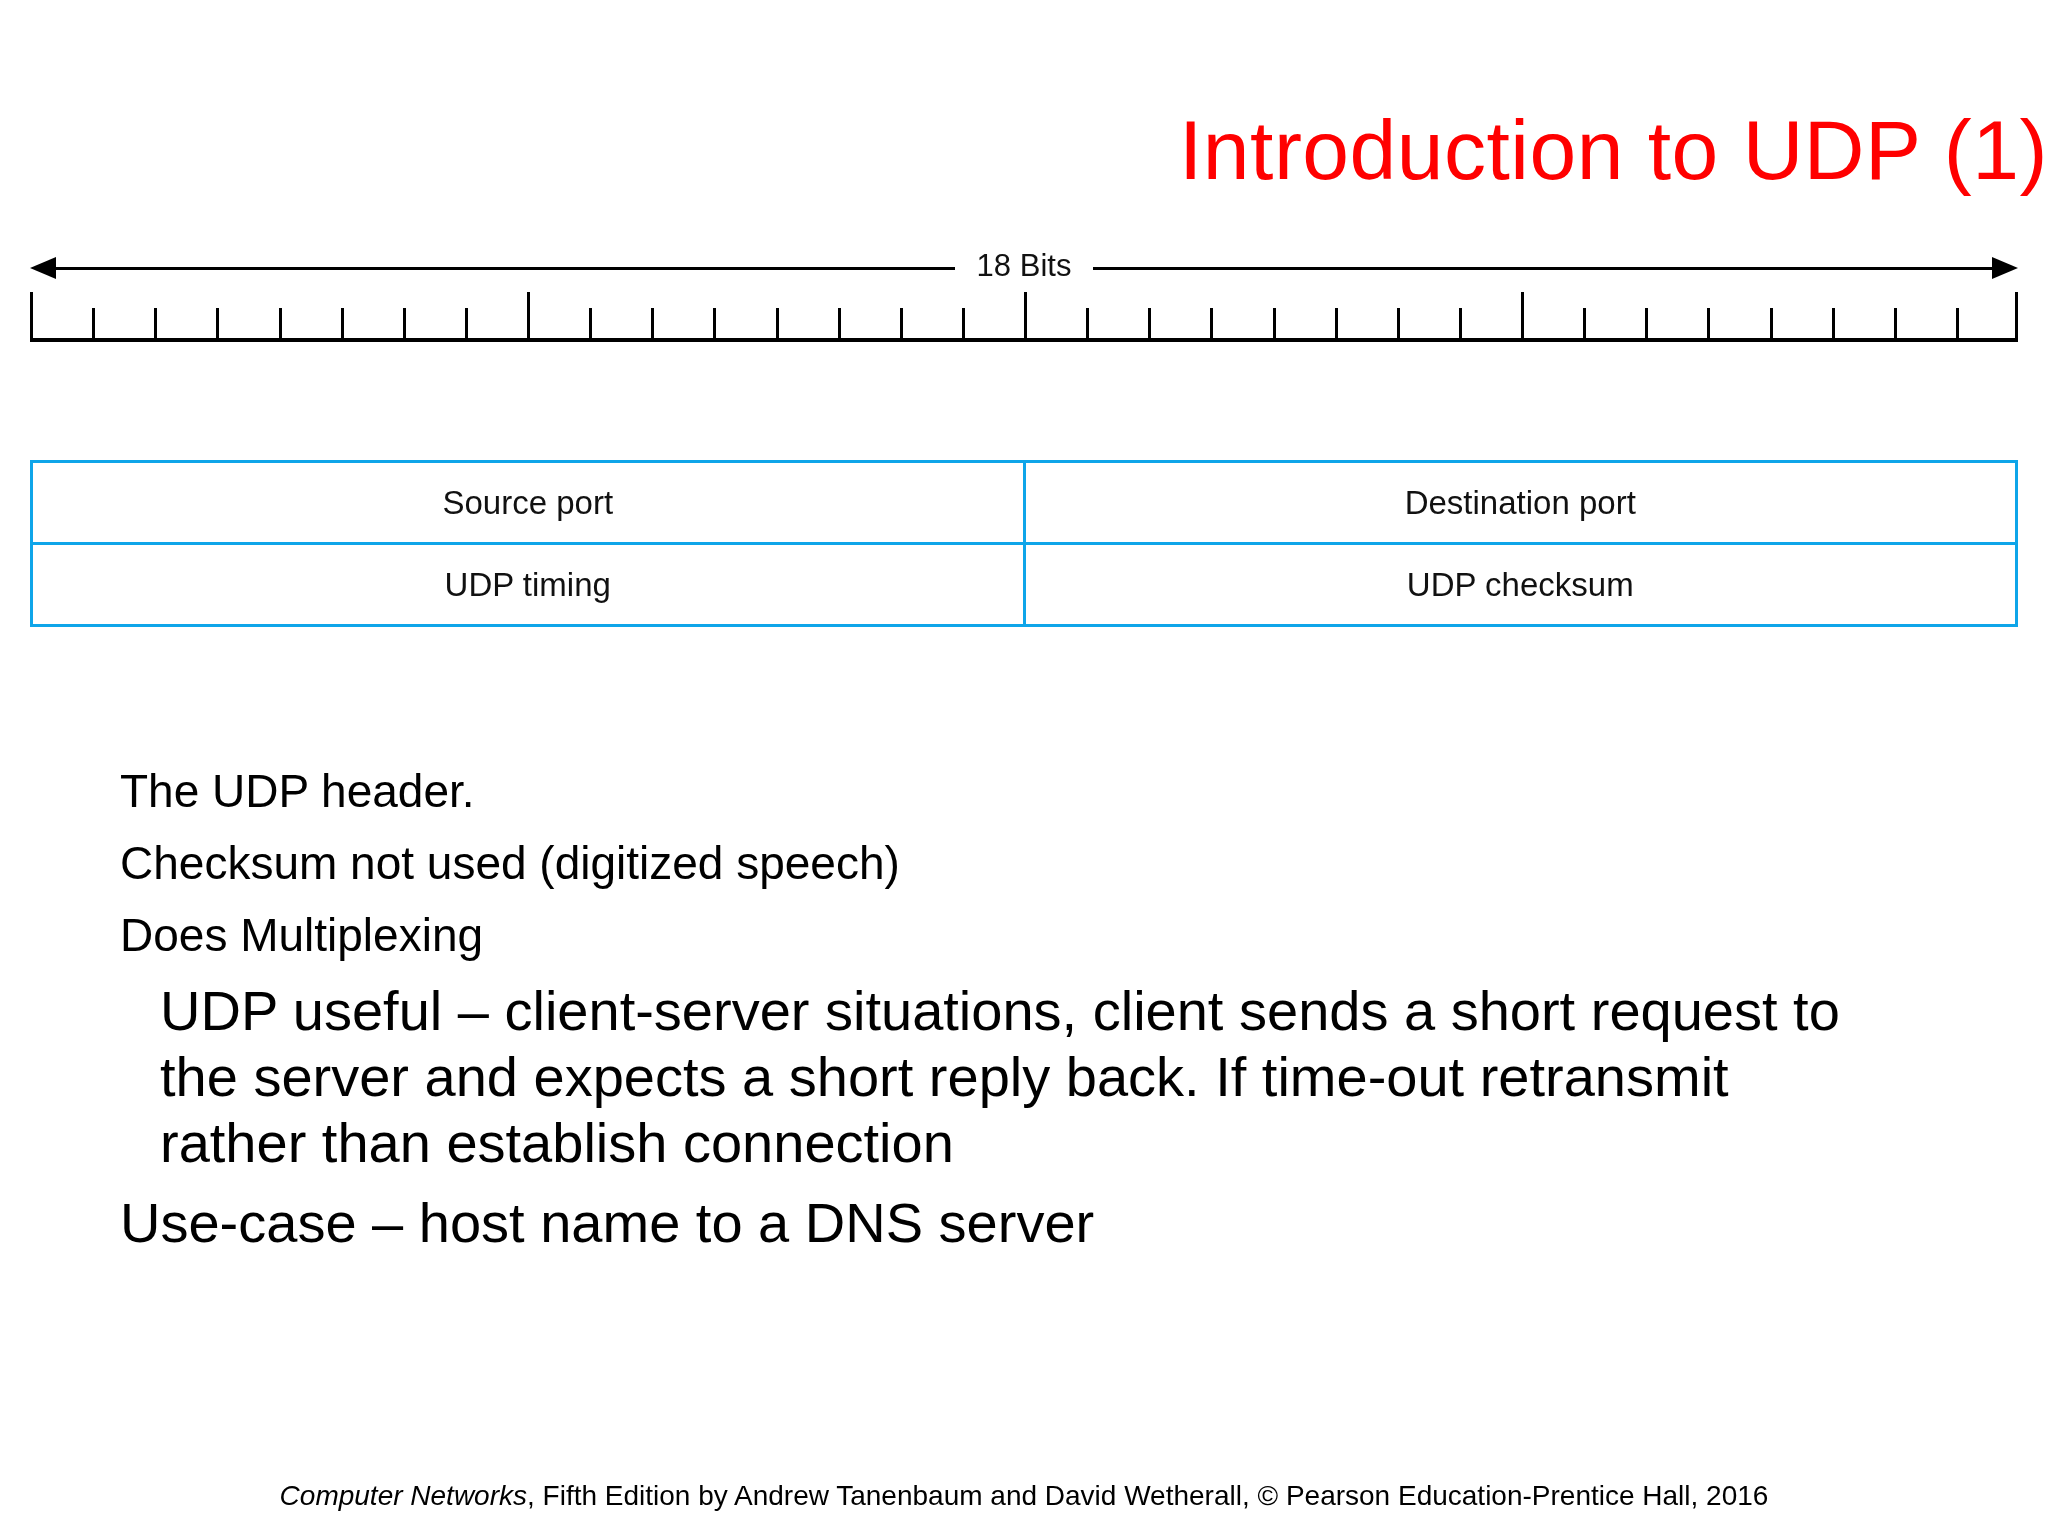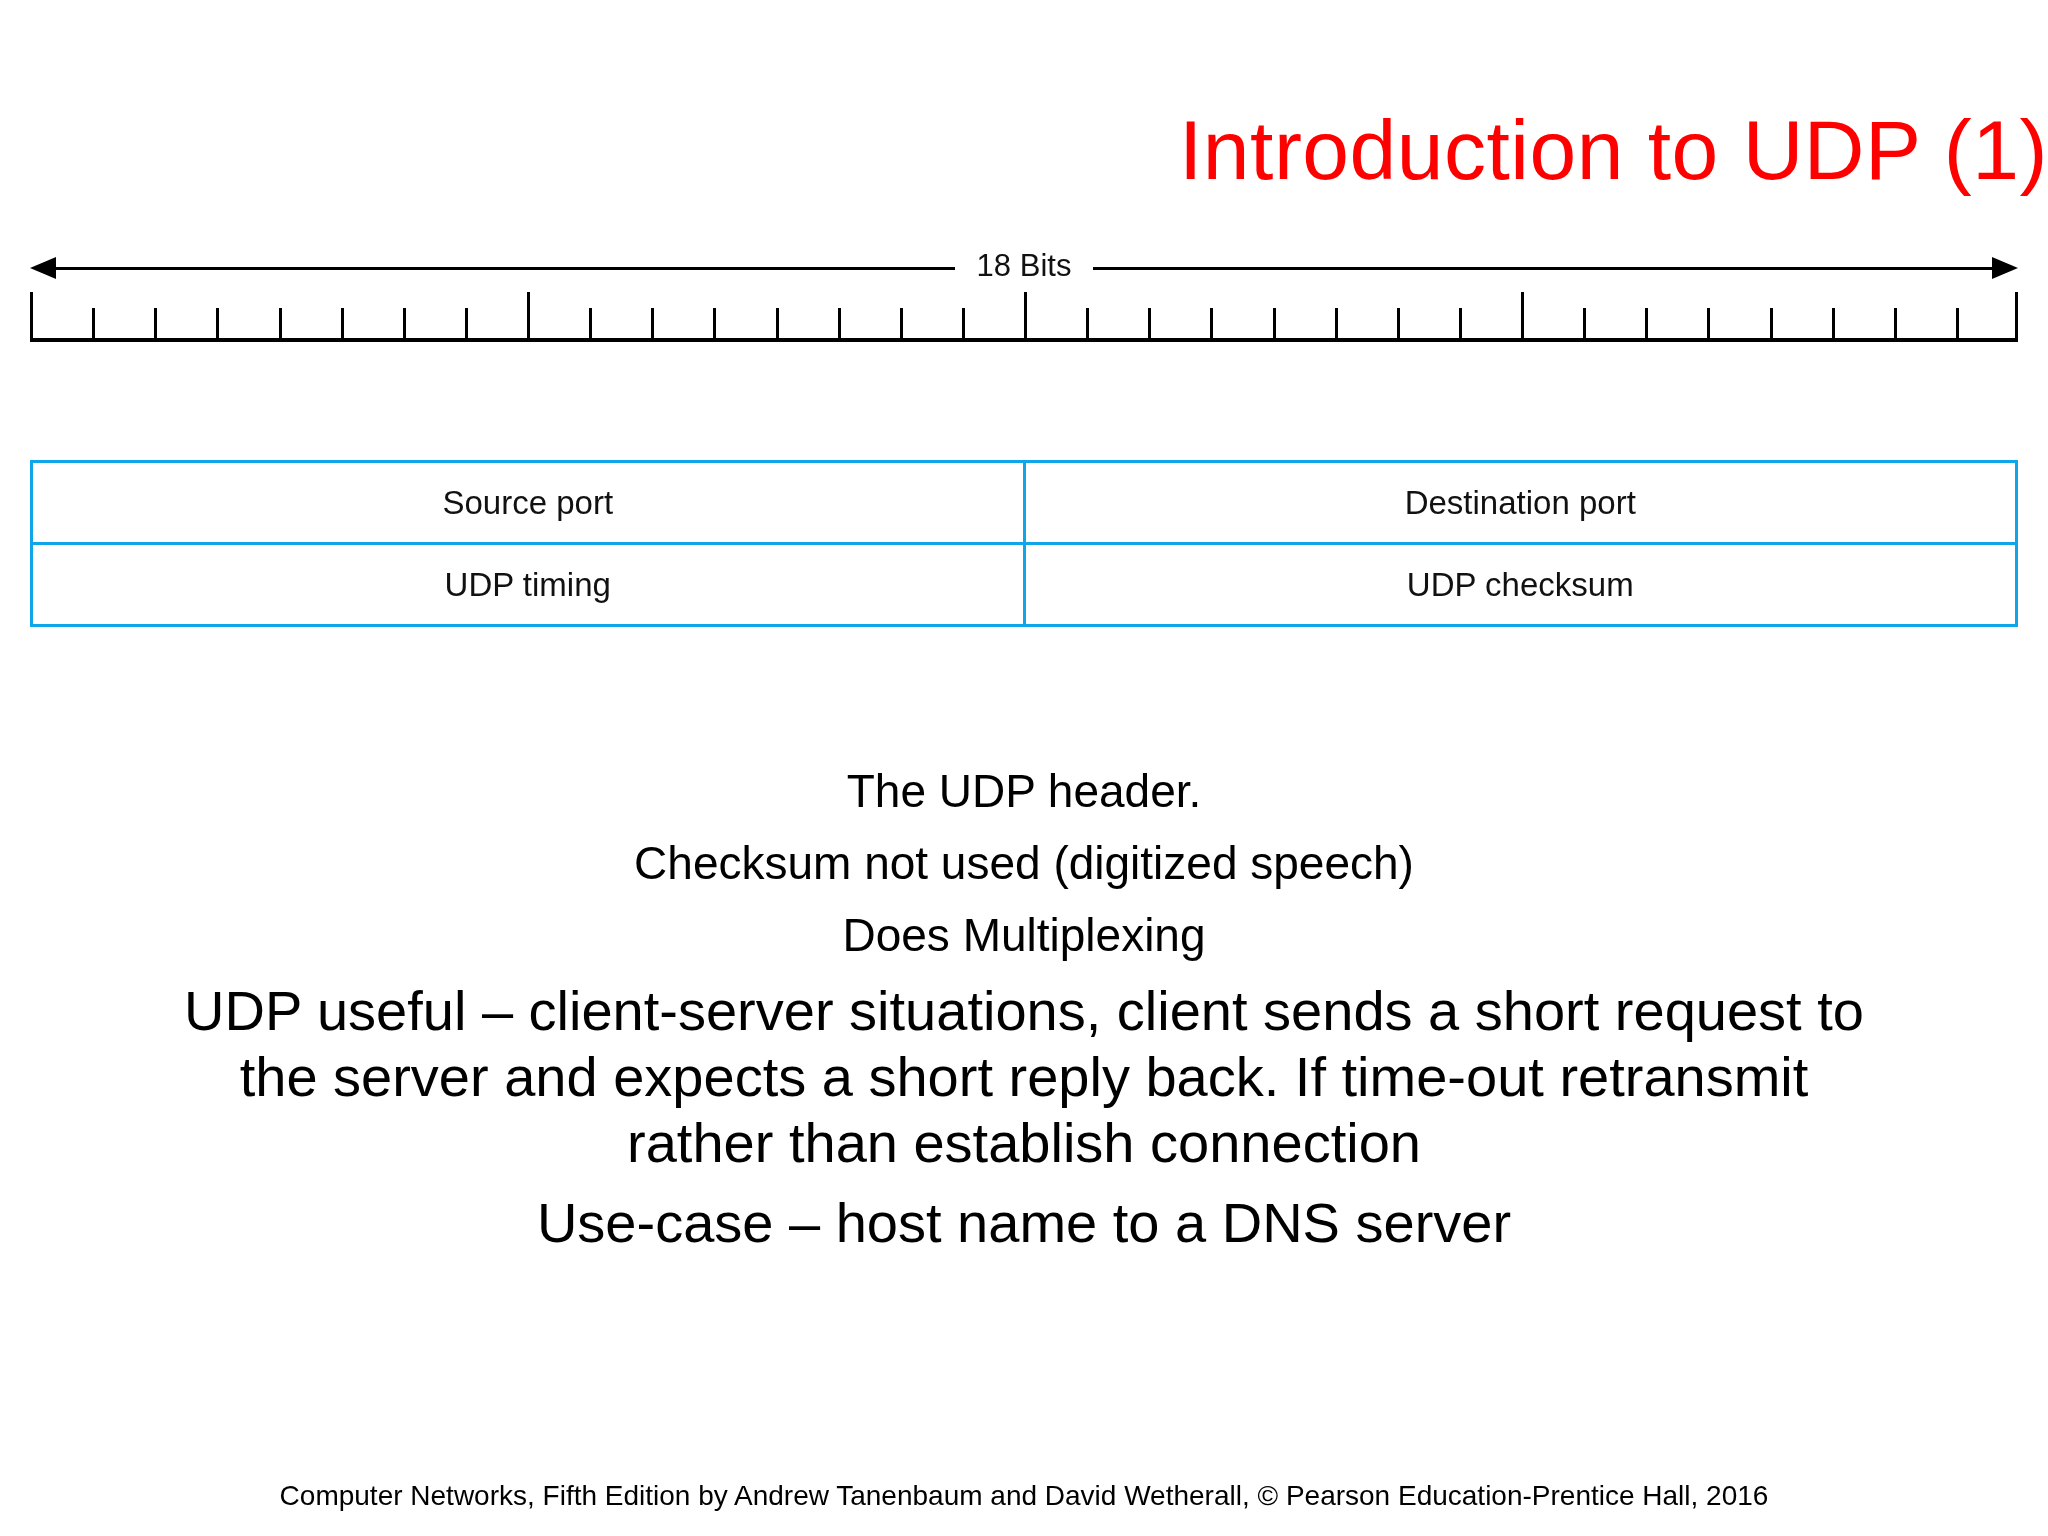--- a/index.html
+++ b/index.html
@@ -116,21 +116,21 @@
     color: #111;
     padding: 0;
   }
 
   
   #body-lines {
     position: absolute;
     left: 120px;
     top: 760px;
     width: 1808px;
-    text-align: center;
+    text-align: left;
   }
   .body-line {
     font-size: 46px;
     line-height: 62px;
     color: #000;
     margin: 0 0 10px 0;
     white-space: nowrap;
   }
   .body-para {
     font-size: 56px;
@@ -152,21 +152,21 @@
     position: absolute;
     left: 0;
     top: 1478px;
     width: 2048px;
     text-align: center;
     font-size: 28px;
     line-height: 36px;
     color: #000;
     white-space: nowrap;
   }
-  #footer-attribution .book-title { }
+  #footer-attribution .book-title { font-style: italic; }
 </style>
 </head>
 <body>
 
 <h1 id="slide-title">Introduction to UDP (1)</h1>
 
 <div id="bits-ruler">
 
   <div id="bits-arrow-row">
     <span class="arrow-head-left"></span>

